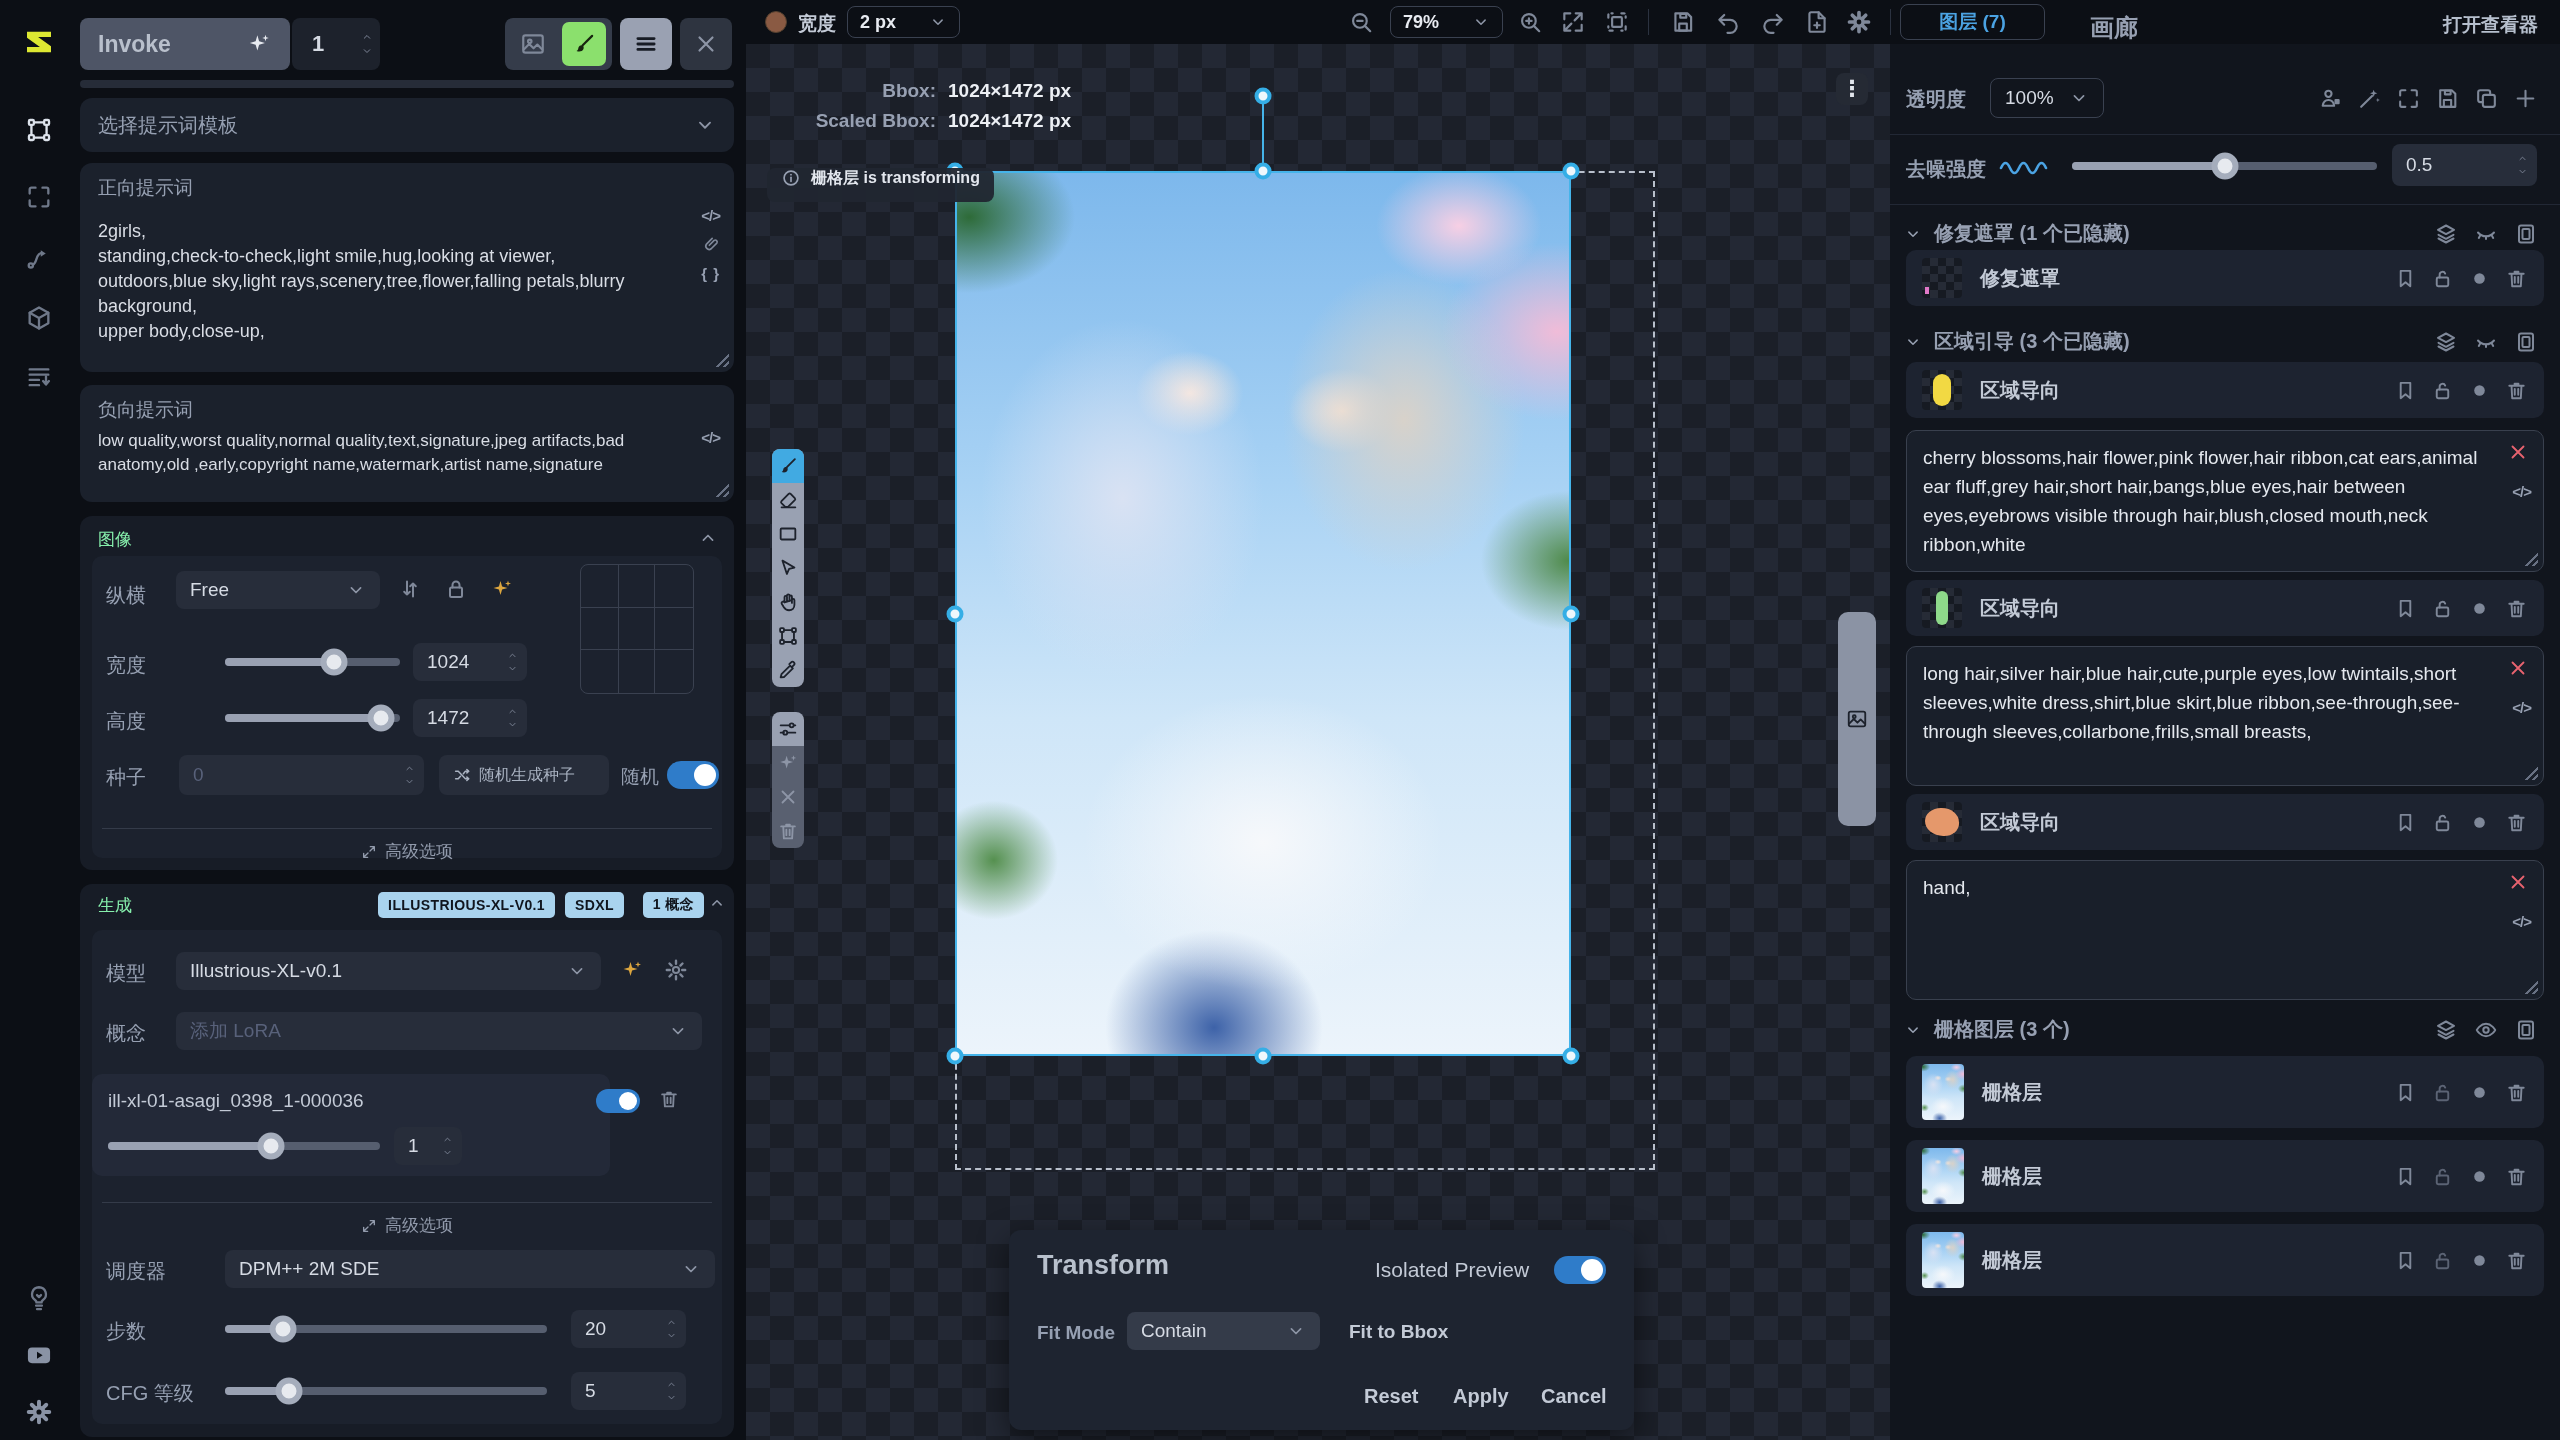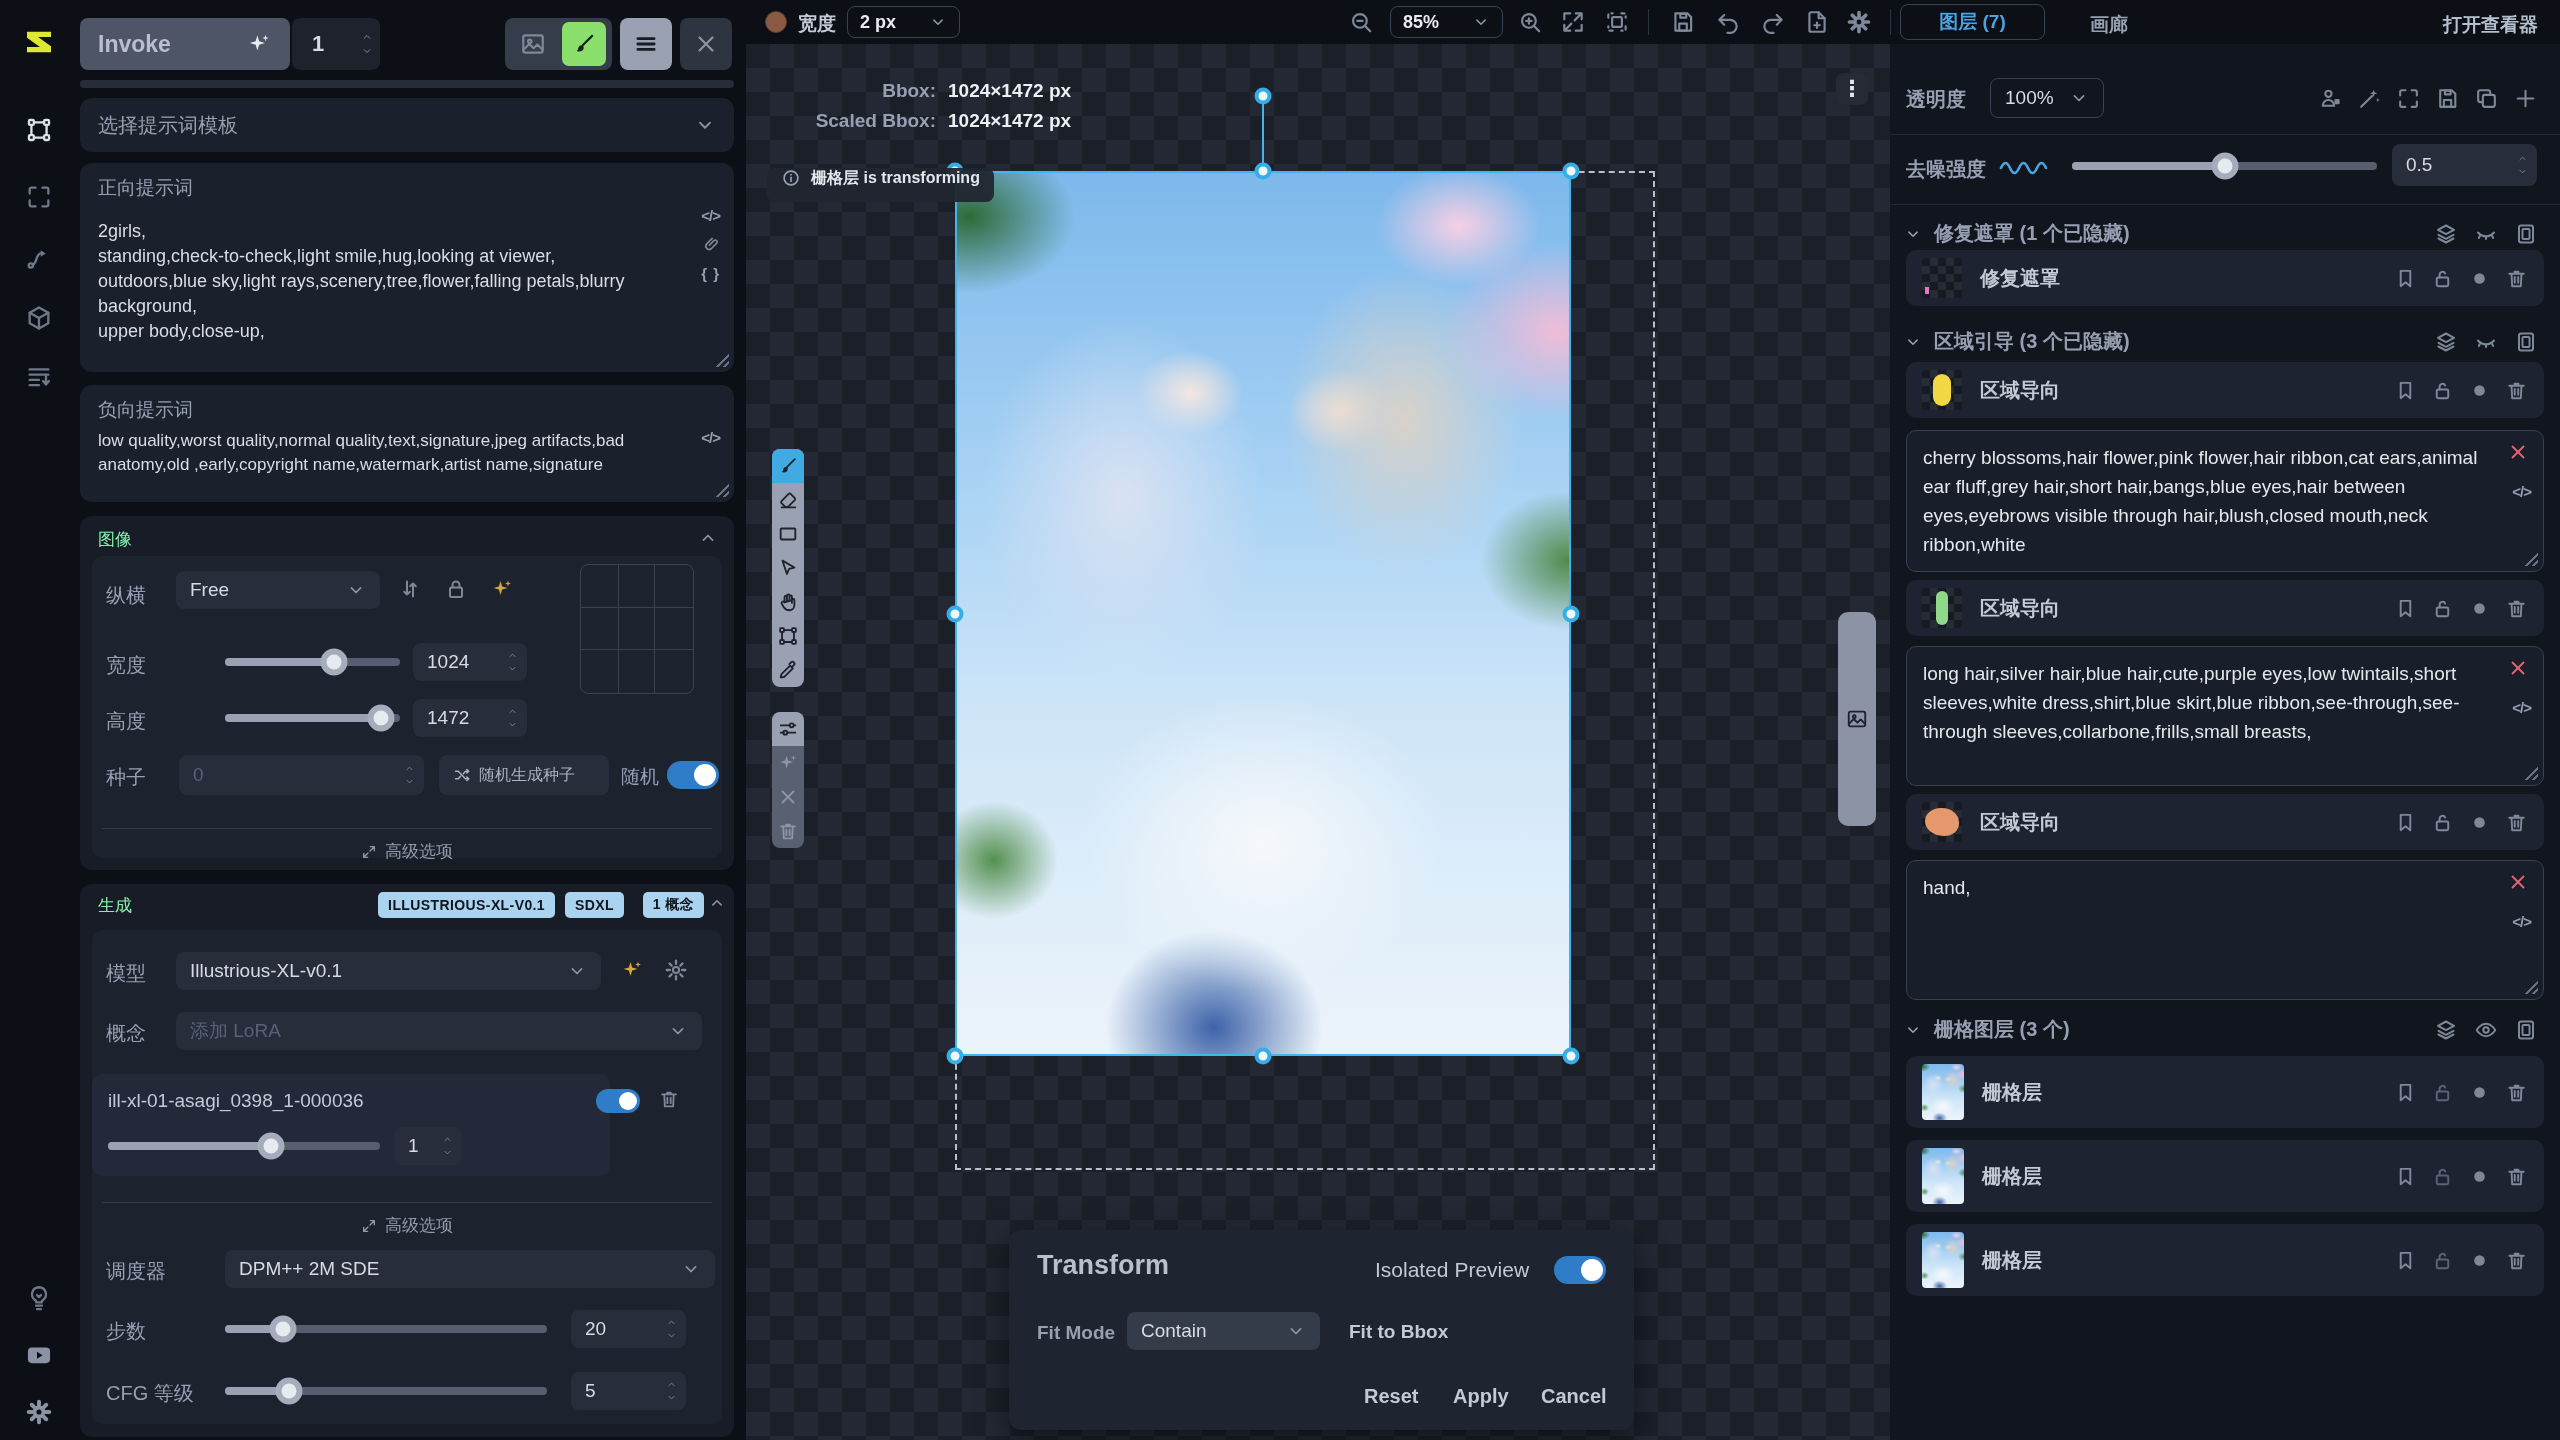--- a/index.html
+++ b/index.html
@@ -622,21 +622,21 @@
     <svg class="ic" width="18" height="18" style="margin-left:auto;color:#8d95a6">
         <use href="#s-chd"></use>
       </svg>
   </div>
   <div class="ibtn abs" style="left:602px;top:9px">
       <svg class="ic" width="26" height="26">
         <use href="#s-zoomout"></use>
       </svg>
     </div>
   <div class="abs" style="left:644px;top:6px;width:113px;height:32px;border:1px solid #3a4150;border-radius:8px;display:flex;align-items:center;padding:0 12px;color:#e8ebf1;font-size:18px;font-weight:bold">
-    <span>85%</span>
+    <span>79%</span>
     <svg class="ic" width="18" height="18" style="margin-left:auto;color:#8d95a6">
         <use href="#s-chd"></use>
       </svg>
   </div>
   <div class="ibtn abs" style="left:771px;top:9px">
       <svg class="ic" width="26" height="26">
         <use href="#s-zoomin"></use>
       </svg>
     </div>
   <div class="ibtn abs" style="left:814px;top:9px">
@@ -675,21 +675,21 @@
         <use href="#s-gearf"></use>
       </svg>
     </div>
 </div>
 
 <div class="rp-top">
   <div class="vd abs" style="left:0;top:9px"></div>
   <div class="tab-box abs" style="left:10px;top:4px;width:145px;height:36px">
       <span>图层 (7)</span>
     </div>
-  <div class="abs" style="left:200px;top:12px;color:#97a0b2;font-size:19px;font-weight:bold"><span>画廊</span></div>
+  <div class="abs" style="left:200px;top:12px;color:#97a0b2;font-size:24px;font-weight:bold"><span>画廊</span></div>
   <div class="abs" style="right:22px;top:12px;color:#b6bfcd;font-size:19px;font-weight:bold"><span>打开查看器</span></div>
 </div>
 
 <div class="cv">
 
   <div class="abs" style="left:0;top:36px;width:190px;text-align:right;color:#97a0b2;font-size:19px;font-weight:bold">Bbox:</div>
   <div class="abs" style="left:202px;top:36px;color:#eceff4;font-size:19px;font-weight:bold">1024×1472 px</div>
   <div class="abs" style="left:0;top:66px;width:190px;text-align:right;color:#97a0b2;font-size:19px;font-weight:bold">Scaled Bbox:</div>
   <div class="abs" style="left:202px;top:66px;color:#eceff4;font-size:19px;font-weight:bold">1024×1472 px</div>
 

